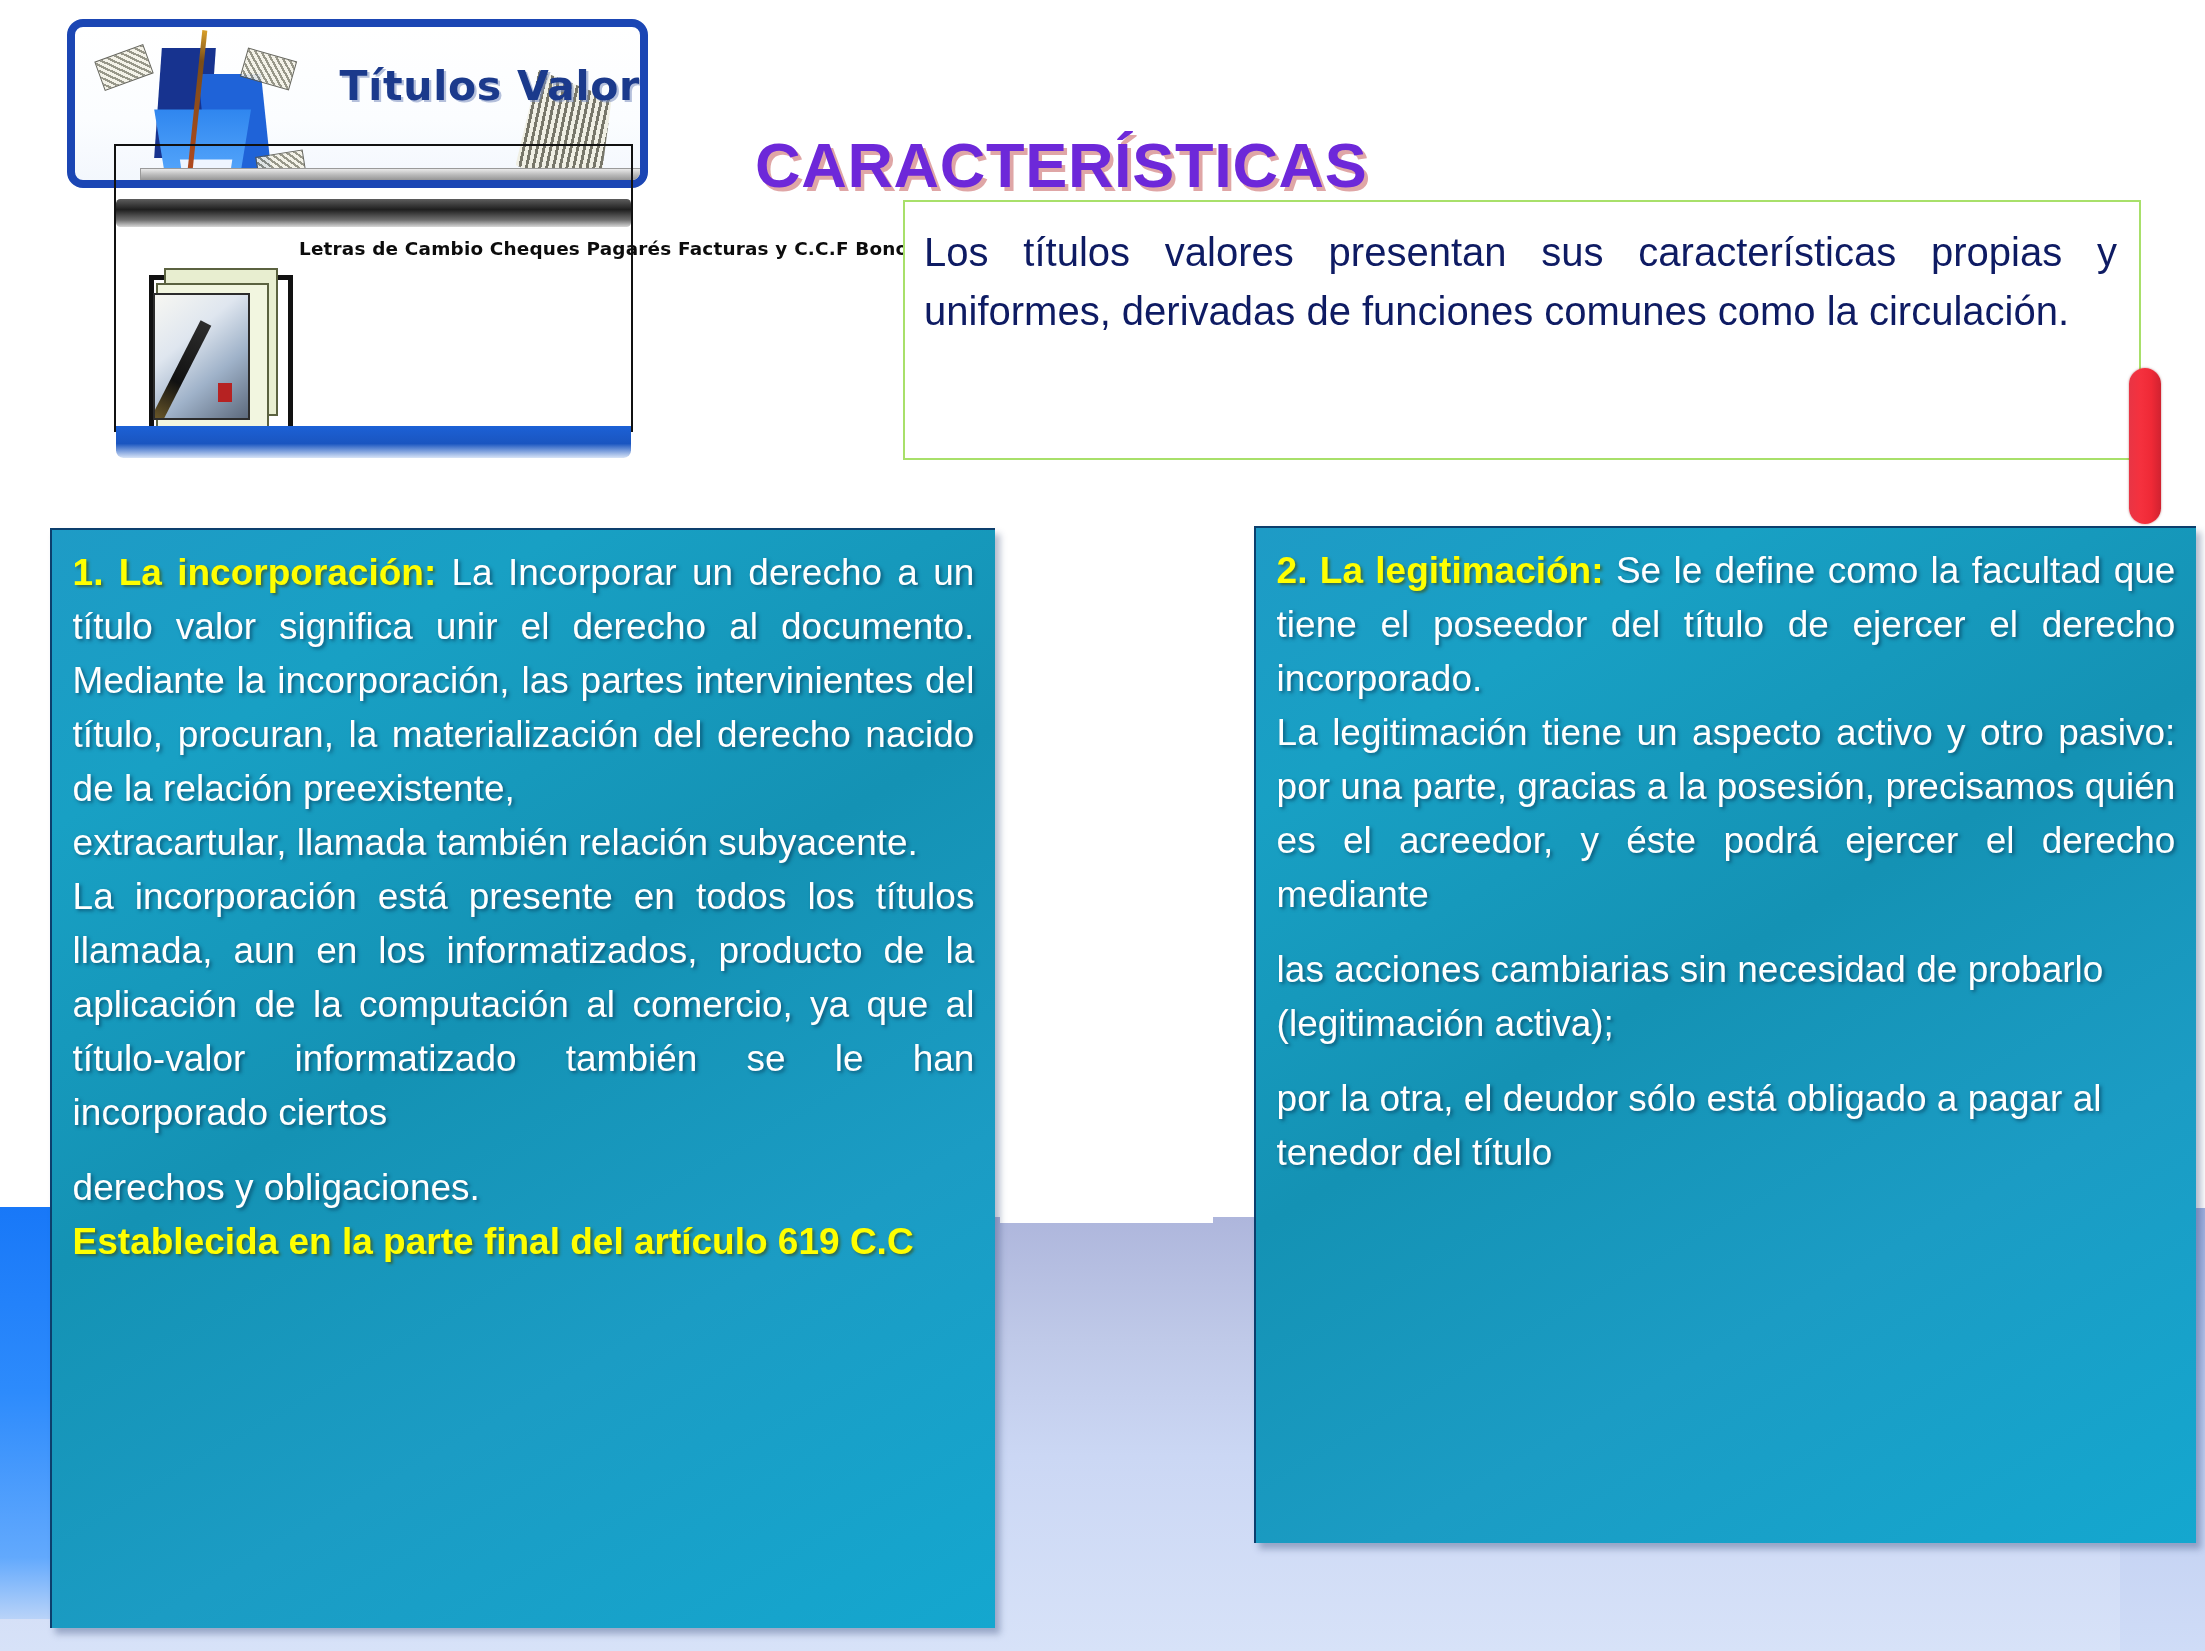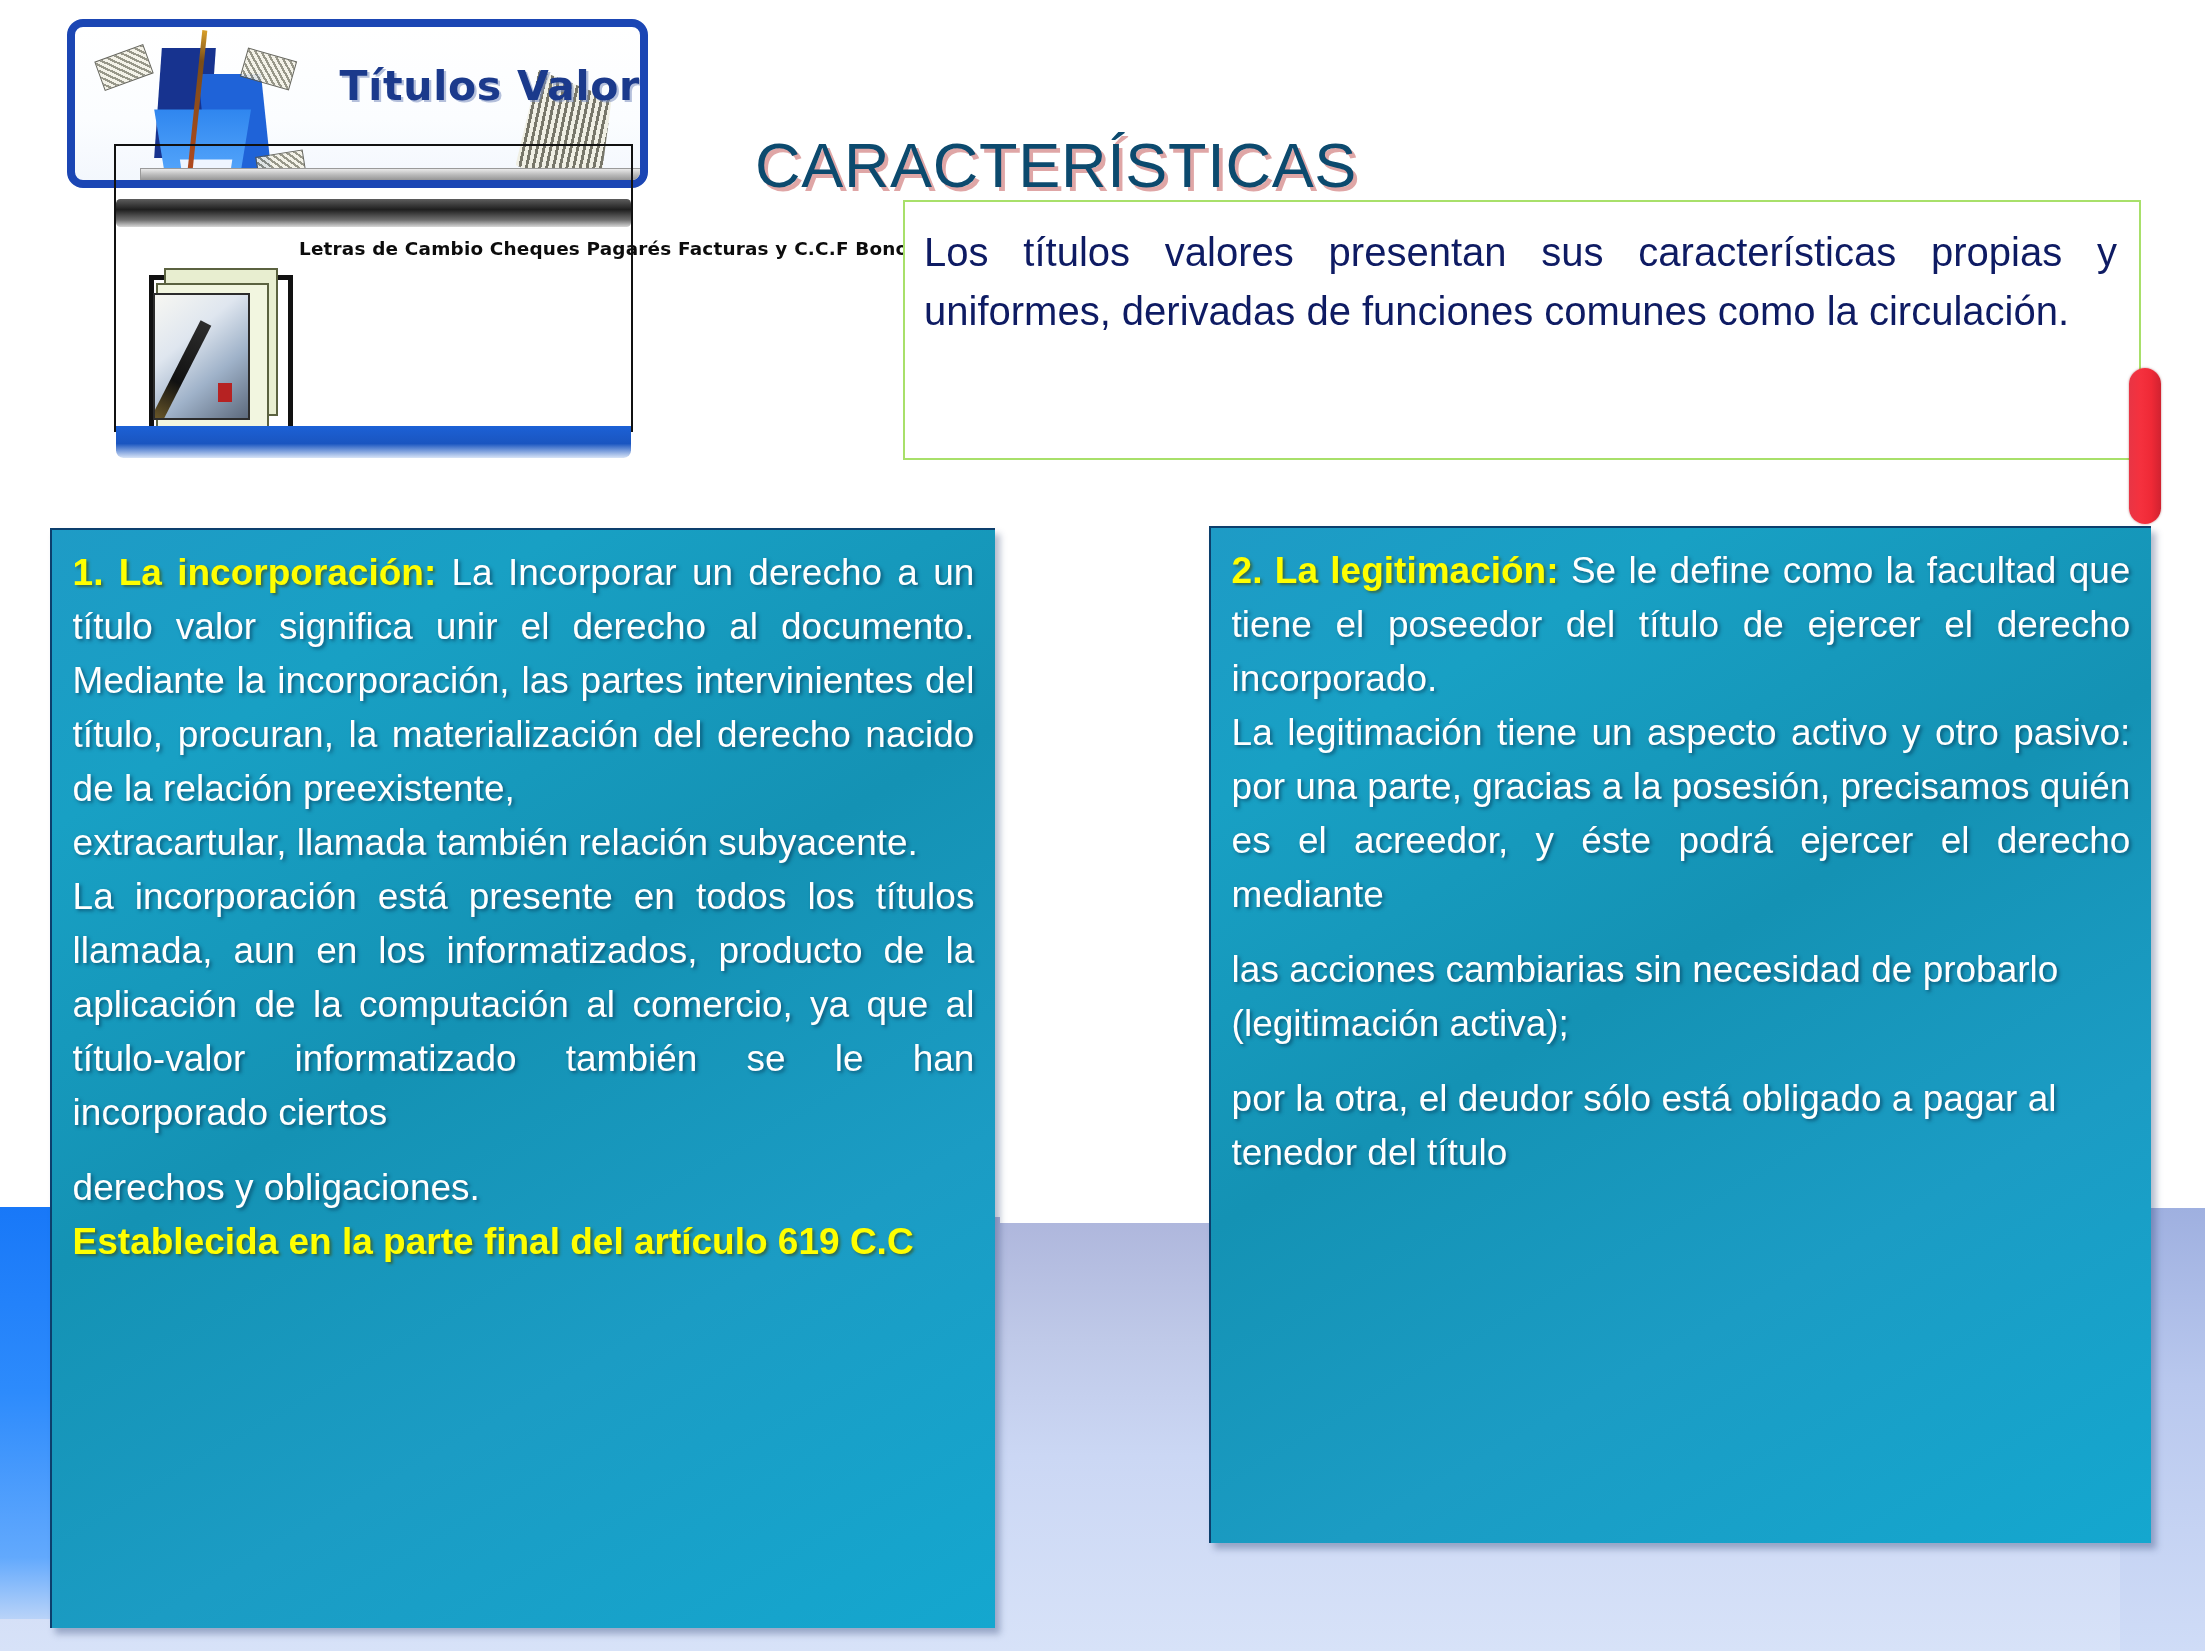--- a/index.html
+++ b/index.html
@@ -184,24 +184,24 @@
     box-sizing: border-box;
     pointer-events: none;
   }
 
   
   #page-title {
     position: absolute;
     left: 755px; top: 87px;
     z-index: 6;
     font-family: "Liberation Sans", sans-serif;
-    font-weight: normal;
+    font-weight: bold;
     font-size: 63px;
     letter-spacing: 0.7px;
-    color: #0c4a6e;
+    color: #6d28d9;
     text-shadow: 3.7px 3.7px 0 rgba(170,20,20,0.38);
     white-space: nowrap;
   }
 
   
   #intro-box {
     position: absolute;
     left: 903px; top: 200px; width: 1238px; height: 260px;
     z-index: 6;
     background: #ffffff;
@@ -235,21 +235,21 @@
     z-index: 7;
     box-sizing: border-box;
     background: linear-gradient(150deg, #1e9bc6 0%, #18a0c4 18%, #1492b4 45%, #1b9cc4 70%, #14a7cf 100%);
     border-top: 2.2px solid #0c3f6d;
     border-left: 2.2px solid #0c3f6d;
     box-shadow: 5.1px 5.9px 6.6px rgba(40,60,110,0.35);
     padding: 16px 20.6px 14.7px 20.6px;
     overflow: hidden;
   }
   #card-left  { left: 50px;   top: 528px; width: 945px; height: 1100px; }
-  #card-right { left: 1209px; top: 526px; width: 942px; height: 1017px; }
+  #card-right { left: 1254px; top: 526px; width: 942px; height: 1017px; }
 
   .card-p {
     font-family: "Liberation Sans", sans-serif;
     font-size: 37px;
     line-height: 54px;
     color: #ffffff;
     text-shadow: 2.2px 2.2px 3.7px rgba(0,40,70,0.55);
     margin: 0;
   }
   .p-justify { text-align: justify; text-justify: inter-word; }

